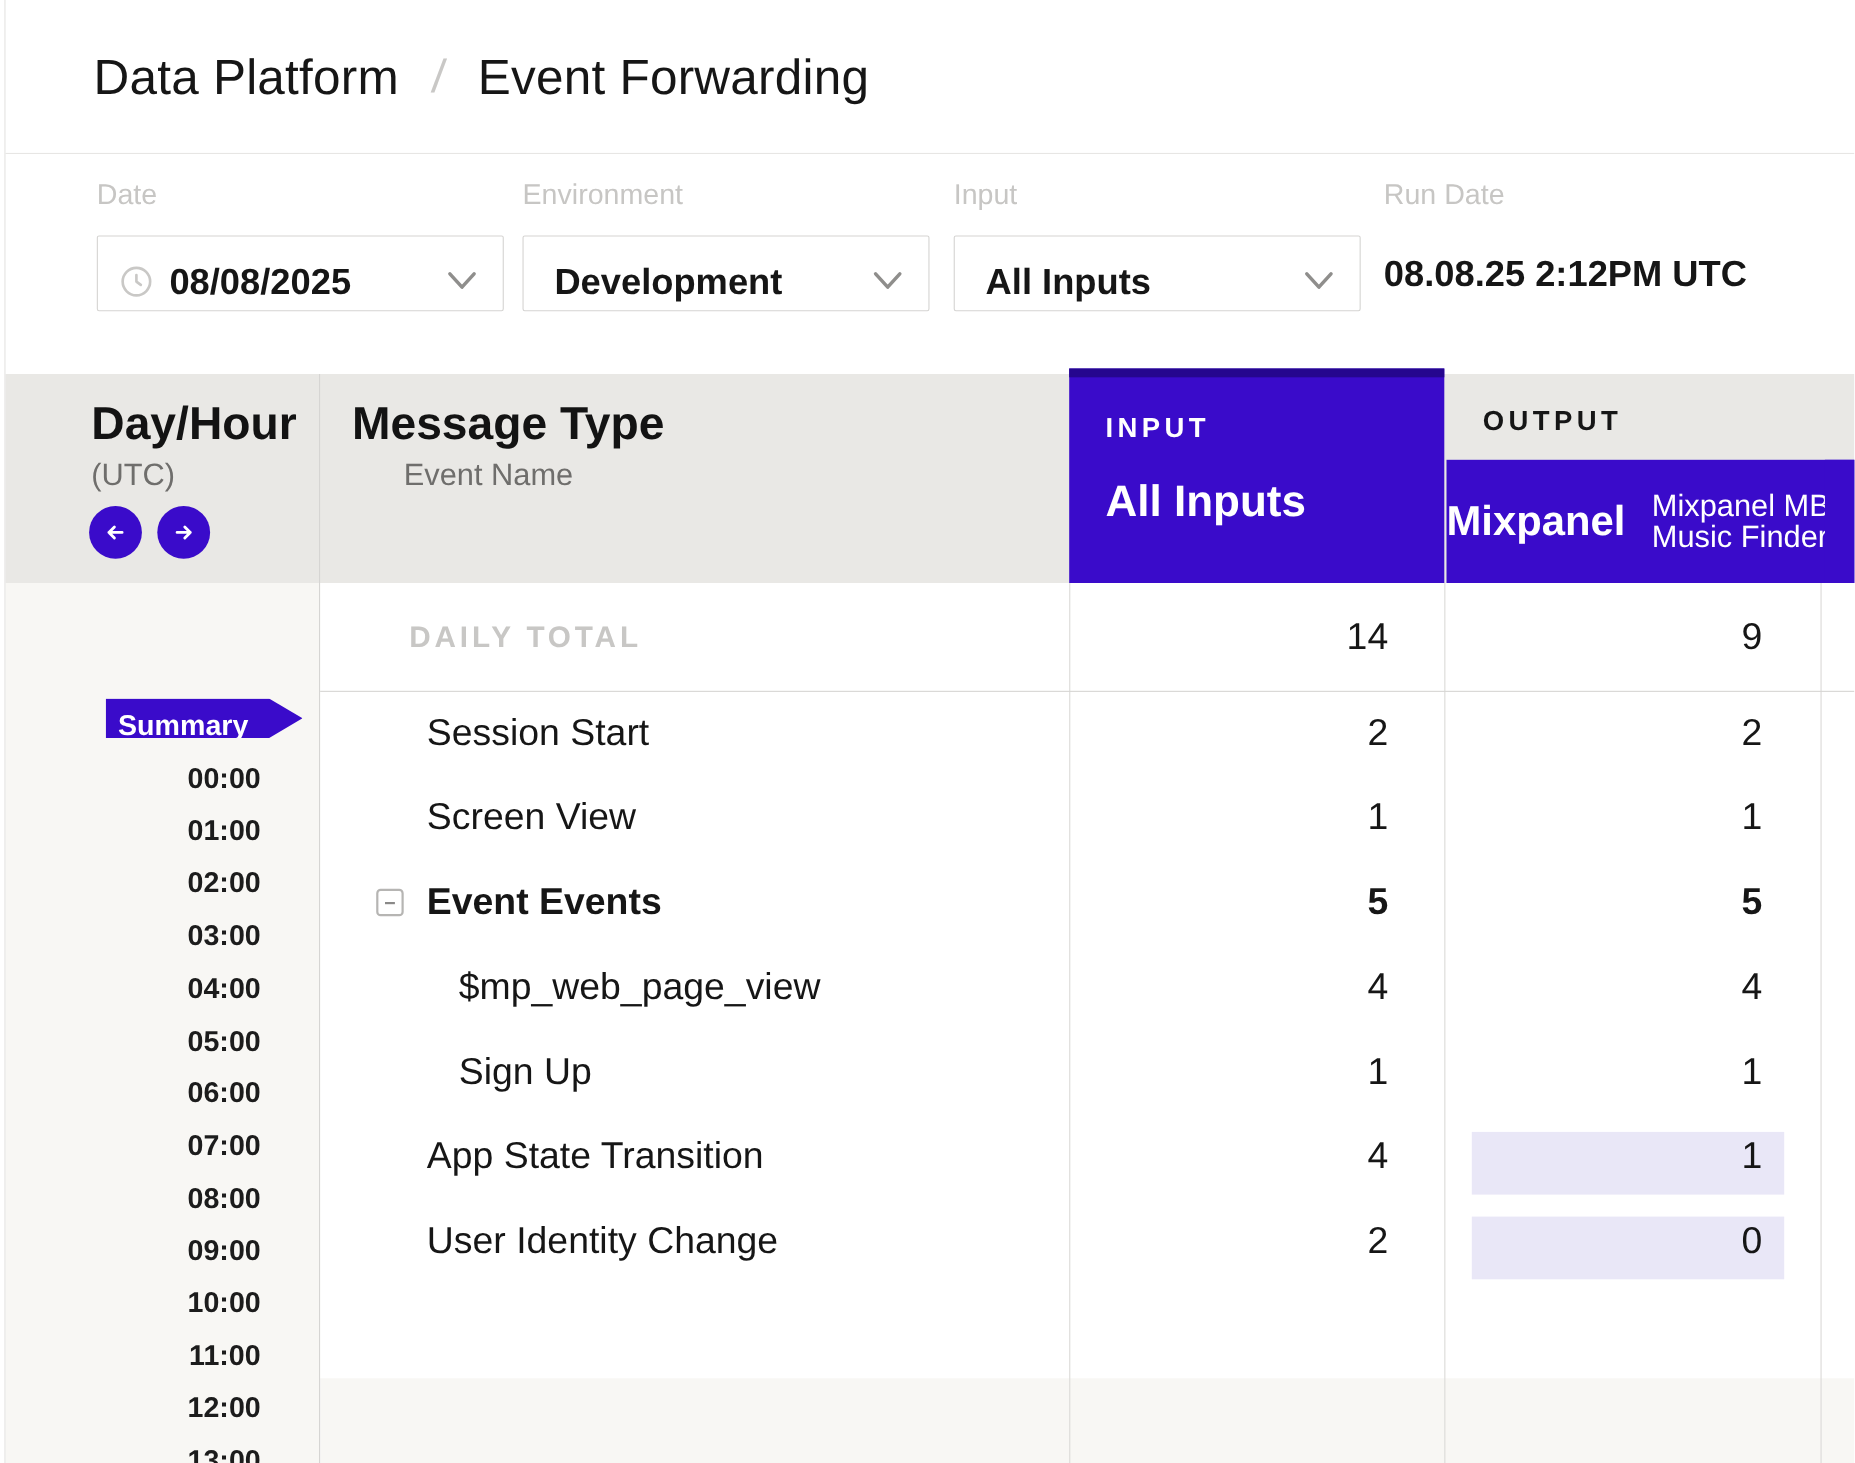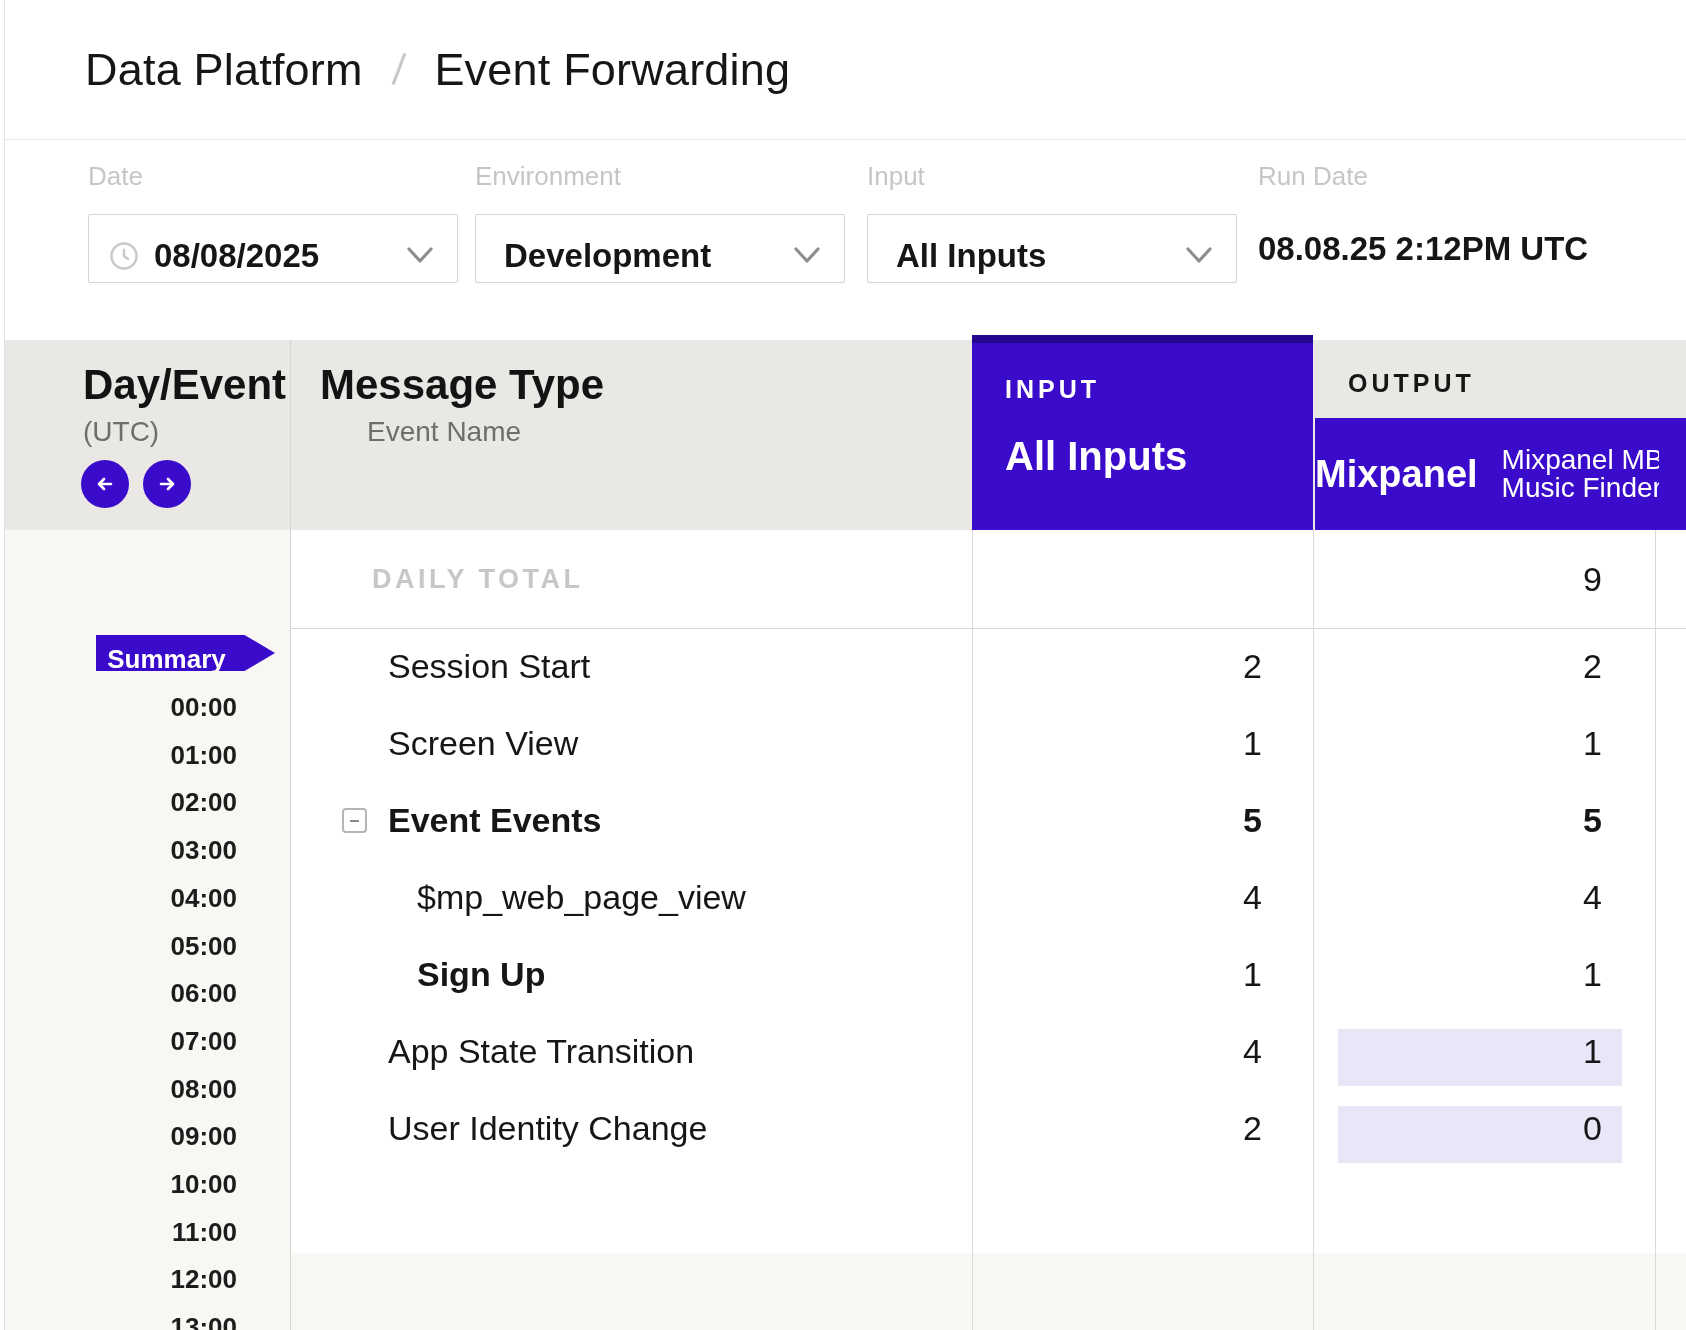--- a/index.html
+++ b/index.html
@@ -117,21 +117,21 @@
       </span>
     </div>
 
     <div class="filter-label" style="left:1253px">Run Date</div>
     <div class="run-value" style="left:1253px">08.08.25 2:12PM UTC</div>
   </section>
 
   <section class="grid-header">
     <div class="gh-divider"></div>
 
-    <div class="gh-title" style="left:78px;top:22px">Day/Event</div>
+    <div class="gh-title" style="left:78px;top:22px">Day/Hour</div>
     <div class="gh-sub" style="left:78px;top:76px">(UTC)</div>
 
     <div class="nav-btns">
       <button class="nav-btn">
         <svg viewBox="0 0 28 28" width="28" height="28">
             <path d="M20 14 H8 M13 9 l-5 5 5 5" stroke="#fff" stroke-width="2.6" fill="none" stroke-linecap="round" stroke-linejoin="round"></path>
           </svg>
       </button>
       <button class="nav-btn">
         <svg viewBox="0 0 28 28" width="28" height="28">
@@ -159,20 +159,21 @@
   </section>
 
   <section class="grid-body">
     <div class="sidebar"></div>
     <div class="bottom-band"></div>
     <div class="vline" style="left:967px"></div>
     <div class="vline" style="left:1308px"></div>
     <div class="vline" style="left:1650px"></div>
 
     <div class="daily-label">DAILY TOTAL</div>
+    <div class="num-cell daily" style="left:1000px;top:0">14</div>
     <div class="num-cell daily" style="left:1340px;top:0">9</div>
     <div class="hline"></div>
 
     <div class="summary-badge">Summary</div>
 
     <div id="rows-layer">
         <div class="row-label" style="left: 383px; top: 98px;">Session Start</div>
         <div class="num-cell" style="left: 1000px; top: 98px;">2</div>
         <div class="num-cell" style="left: 1340px; top: 98px;">2</div>
         <div class="row-label" style="left: 383px; top: 175px;">Screen View</div>
@@ -180,21 +181,21 @@
         <div class="num-cell" style="left: 1340px; top: 175px;">1</div>
         <span class="expander" style="left: 337px; top: 278px;">
           <span class="minus"></span>
         </span>
         <div class="row-label bold" style="left: 383px; top: 252px;">Event Events</div>
         <div class="num-cell bold" style="left: 1000px; top: 252px;">5</div>
         <div class="num-cell bold" style="left: 1340px; top: 252px;">5</div>
         <div class="row-label" style="left: 412px; top: 329px;">$mp_web_page_view</div>
         <div class="num-cell" style="left: 1000px; top: 329px;">4</div>
         <div class="num-cell" style="left: 1340px; top: 329px;">4</div>
-        <div class="row-label" style="left: 412px; top: 406px; font-weight: bold;">Sign Up</div>
+        <div class="row-label" style="left: 412px; top: 406px;">Sign Up</div>
         <div class="num-cell" style="left: 1000px; top: 406px;">1</div>
         <div class="num-cell" style="left: 1340px; top: 406px;">1</div>
         <div class="hl-cell" style="top: 499px;"></div>
         <div class="row-label" style="left: 383px; top: 483px;">App State Transition</div>
         <div class="num-cell" style="left: 1000px; top: 483px;">4</div>
         <div class="num-cell" style="left: 1340px; top: 483px;">1</div>
         <div class="hl-cell" style="top: 576px;"></div>
         <div class="row-label" style="left: 383px; top: 560px;">User Identity Change</div>
         <div class="num-cell" style="left: 1000px; top: 560px;">2</div>
         <div class="num-cell" style="left: 1340px; top: 560px;">0</div>

